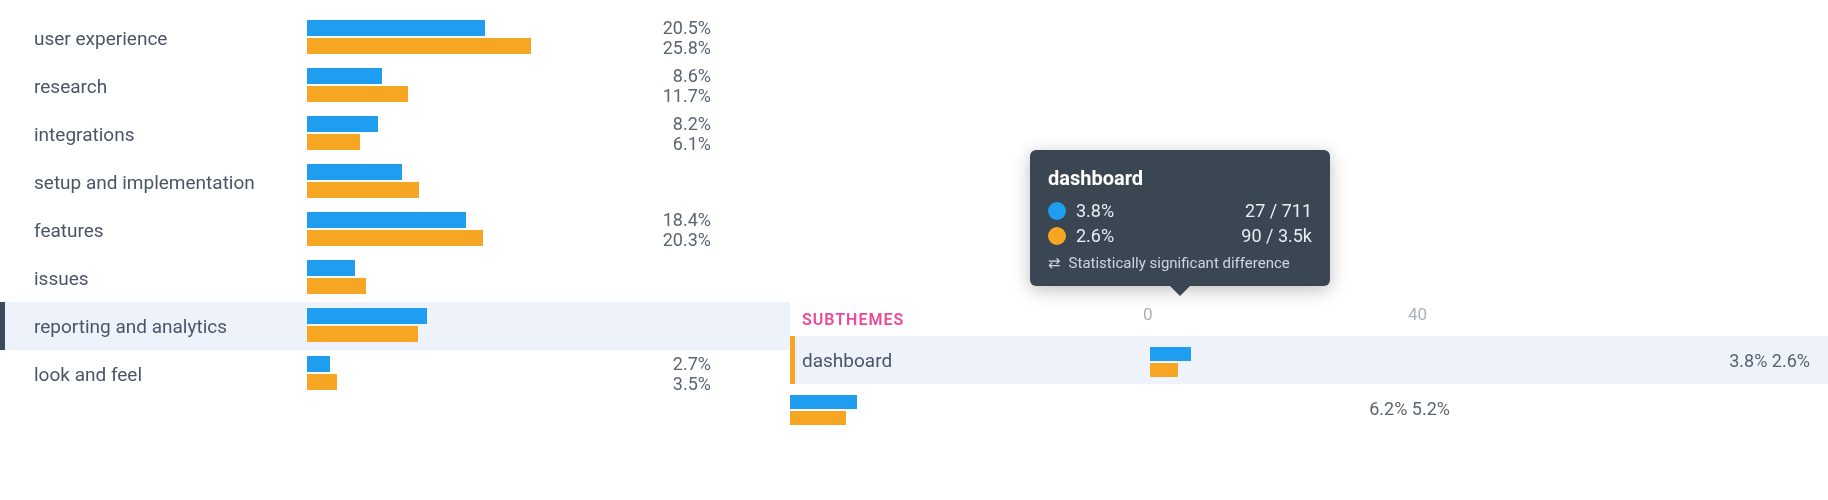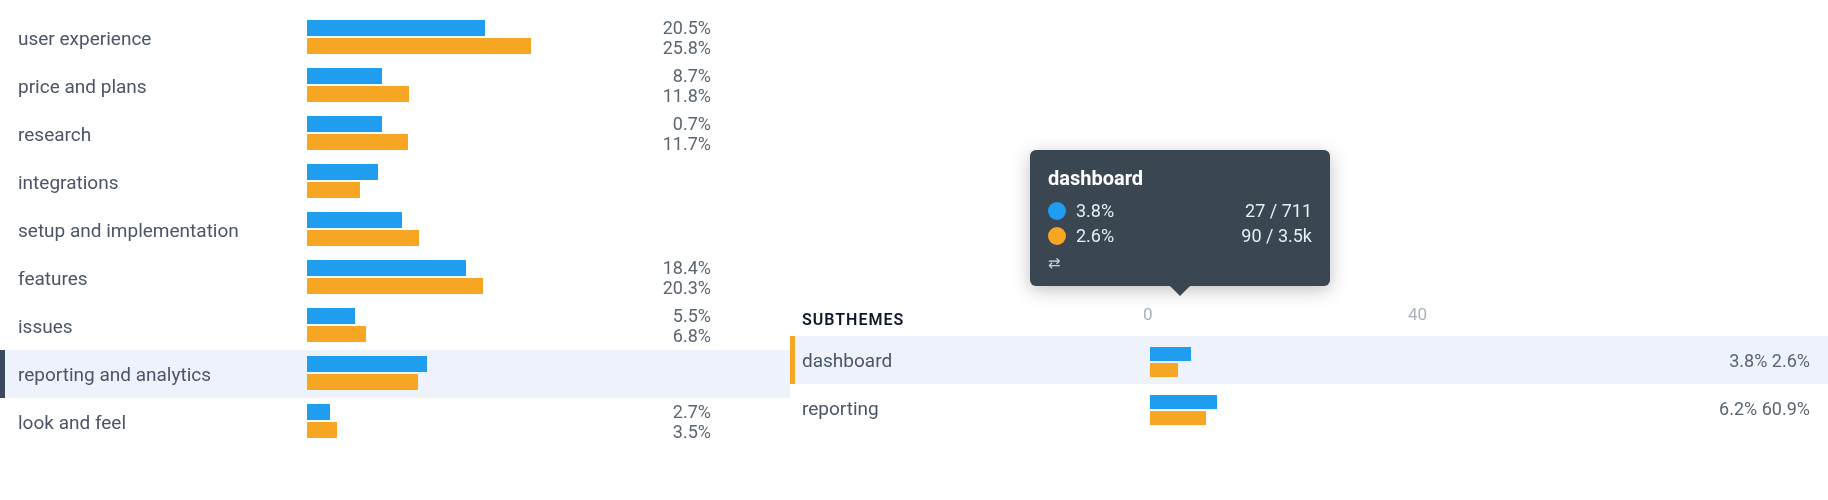--- a/index.html
+++ b/index.html
@@ -28,21 +28,21 @@
   .row.selected { background: #eef2fb; }
   .row.selected::before {
     content: "";
     position: absolute;
     left: 0; top: 0; bottom: 0;
     width: 5px;
     background: #3a4a5c;
   }
   .label {
     width: 307px;
-    padding-left: 18px;
+    padding-left: 34px;
     color: #4a5568;
     white-space: nowrap;
   }
   .bars {
     width: 260px;
     height: 100%;
     position: relative;
     padding-top: 6px;
   }
   .bar { height: 16px; margin-bottom: 2px; }
@@ -69,21 +69,21 @@
     top: 302px;
     width: 100%;
     height: 34px;
     display: flex;
     align-items: center;
   }
   .subheader .title {
     padding-left: 12px;
     font-size: 16px;
     letter-spacing: 1px;
-    color: #0f172a;
+    color: #ec4899;
     font-weight: 600;
     text-transform: uppercase;
     width: 360px;
   }
   .gridline {
     position: absolute;
     top: 302px;
     bottom: -80px;
     width: 1px;
     background: #dfe4e8;
@@ -192,50 +192,43 @@
     <div class="bars">
       <div class="bar blue" style="width:68.3%"></div>
       <div class="bar orange" style="width:86.0%"></div>
     </div>
     <div class="values">
       <span class="v">20.5%</span>
       <span class="v">25.8%</span>
     </div>
   </div>
 
-  <div class="row">
-    <div class="label">price and plans</div>
-    <div class="bars">
-      <div class="bar blue" style="width:29.0%"></div>
-      <div class="bar orange" style="width:39.3%"></div>
-    </div>
-    <div class="values">
-      <span class="v">8.7%</span>
-      <span class="v">11.8%</span>
-    </div>
-  </div>
 
   <div class="row">
     <div class="label">research</div>
     <div class="bars">
       <div class="bar blue" style="width:28.7%"></div>
       <div class="bar orange" style="width:39.0%"></div>
     </div>
     <div class="values">
-      <span class="v">0.7%</span>
+      <span class="v">8.6%</span>
       <span class="v">11.7%</span>
     </div>
   </div>
 
   <div class="row">
     <div class="label">integrations</div>
     <div class="bars">
       <div class="bar blue" style="width:27.3%"></div>
       <div class="bar orange" style="width:20.3%"></div>
     </div>
+    <div class="values">
+      <span class="v">8.2%</span>
+      <span class="v">6.1%</span>
+    </div>
   </div>
 
   <div class="row">
     <div class="label">setup and implementation</div>
     <div class="bars">
       <div class="bar blue" style="width:36.7%"></div>
       <div class="bar orange" style="width:43.0%"></div>
     </div>
   </div>
 
@@ -249,24 +242,20 @@
       <span class="v">18.4%</span>
       <span class="v">20.3%</span>
     </div>
   </div>
 
   <div class="row">
     <div class="label">issues</div>
     <div class="bars">
       <div class="bar blue" style="width:18.3%"></div>
       <div class="bar orange" style="width:22.7%"></div>
-    </div>
-    <div class="values">
-      <span class="v">5.5%</span>
-      <span class="v">6.8%</span>
     </div>
   </div>
 
   <div class="row selected">
     <div class="label">reporting and analytics</div>
     <div class="bars">
       <div class="bar blue" style="width:46.3%"></div>
       <div class="bar orange" style="width:42.7%"></div>
     </div>
   </div>
@@ -301,41 +290,41 @@
       <div class="sub-bars">
         <div class="sub-bar bar blue" style="width:7.6%"></div>
         <div class="sub-bar bar orange" style="width:5.2%"></div>
       </div>
       <div class="sub-values">
         <span class="v">3.8%</span>
         <span class="v">2.6%</span>
       </div>
     </div>
     <div class="sub-row">
-      <div class="sub-label">reporting</div>
       <div class="sub-bars">
         <div class="sub-bar bar blue" style="width:12.4%"></div>
         <div class="sub-bar bar orange" style="width:10.4%"></div>
       </div>
       <div class="sub-values">
         <span class="v">6.2%</span>
-        <span class="v">60.9%</span>
+        <span class="v">5.2%</span>
       </div>
     </div>
   </div>
 </div>
 
 <div class="tooltip">
   <div class="ttitle">dashboard</div>
   <div class="trow">
     <span class="dot" style="background:#1f9df1"></span>
     <span class="pct">3.8%</span>
     <span class="ratio">27 / 711</span>
   </div>
   <div class="trow">
     <span class="dot" style="background:#f6a623"></span>
     <span class="pct">2.6%</span>
     <span class="ratio">90 / 3.5k</span>
   </div>
   <div class="note">
     <span class="swap">⇄</span>
+    <span>Statistically significant difference</span>
   </div>
 </div>
 
 </body></html>

